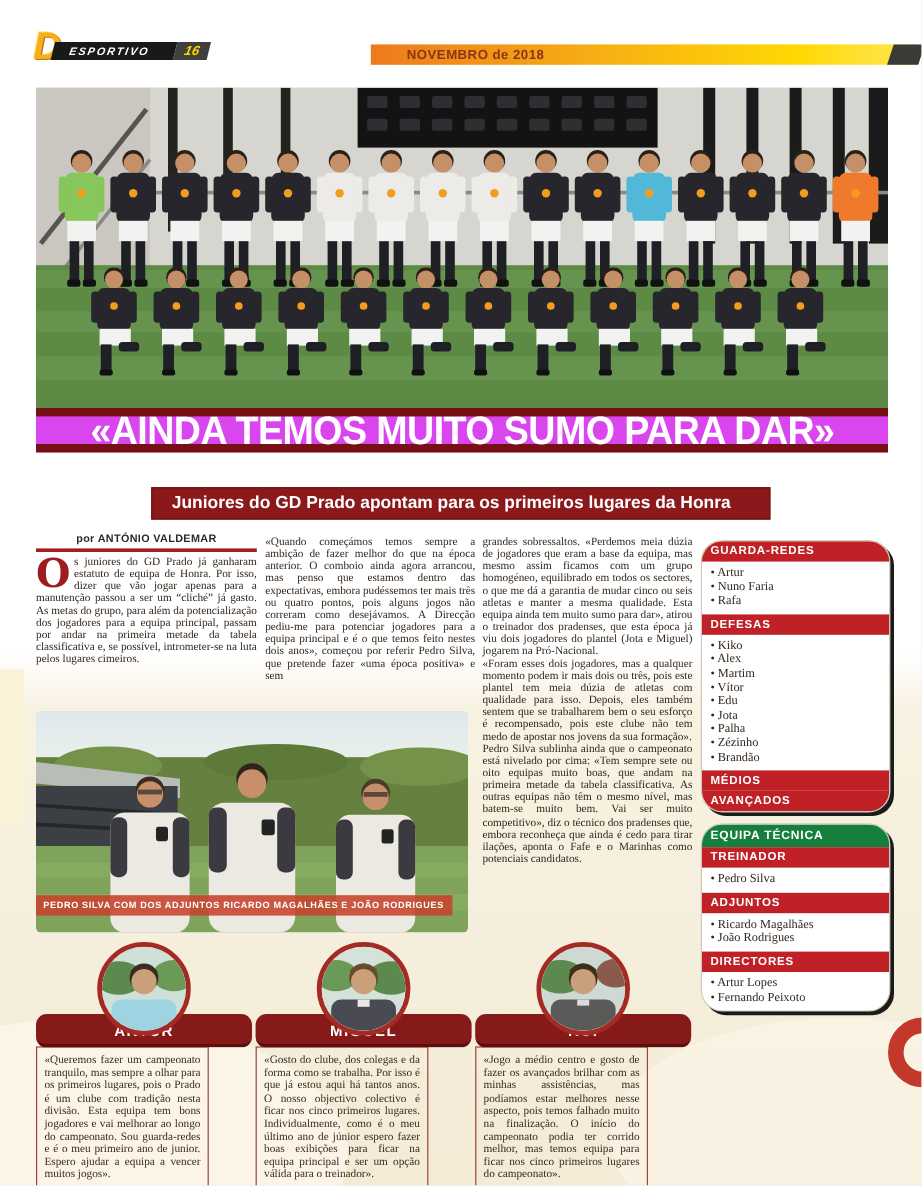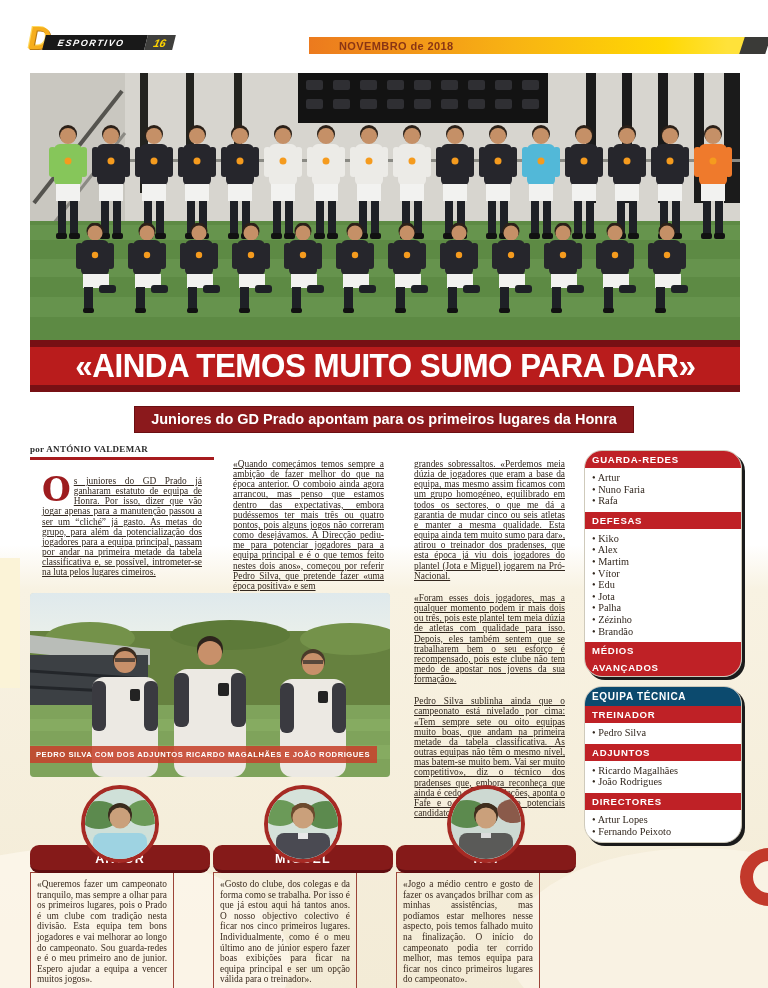--- a/index.html
+++ b/index.html
@@ -36,55 +36,55 @@
     background:linear-gradient(90deg,#ec7a1e 0%, #f8b313 45%, #ffd803 78%, #ffe23a 92%);
     display:flex; align-items:center;margin-left:22px; }
   .date-bar span { font-family:"Liberation Sans",sans-serif; font-weight:bold; font-size:11px;
     letter-spacing:.4px; color:#8a3514; padding-left:30px; }
   .date-cap { position:absolute; right:-4px; top:0; width:26px; height:17px; background:#3a3a37; transform:skewX(-18deg); }
   
   .team-photo { position:absolute; left:30px; top:73px; width:710px; height:267px; z-index:2;
     background:#d7d5cf; overflow:hidden; }
   .team-photo svg { display:block; }
   
-  .headline-banner { position:absolute; left:30px; top:340px; width:710px; height:52px; z-index:2;
-    background:#b91c1c; border-top:7px solid #771014; border-bottom:7px solid #771014;
+  .headline-banner { position:absolute; left:30px; top:340px; width:710px; height:37px; z-index:2;
+    background:#d946ef; border-top:7px solid #771014; border-bottom:7px solid #771014;
     display:flex; align-items:center; justify-content:center; }
   .headline-banner h1 { font-family:"Liberation Sans",sans-serif; font-weight:bold; font-size:33px;
     color:#ffffff; letter-spacing:-.5px; white-space:nowrap; transform:scaleX(.95); }
   .subheadline-row { position:absolute; left:0; top:406px; width:768px; text-align:center; z-index:2; }
   .subheadline { display:inline-block; background:#8b191c; border:1px solid #6b0f12; color:#fff;
     font-family:"Liberation Sans",sans-serif; font-weight:bold; font-size:14.5px;
-    padding:4px 16px 5px 16px; }
-  
-  .byline { position:absolute; left:30px; top:444px; width:184px; text-align:left; z-index:2;
-    font-family:Liberation Serif, serif; font-weight:bold; font-size:9px; letter-spacing:.3px; color:#2b2b2b; }
+    padding:4px 32px 5px 16px; }
+  
+  .byline { position:absolute; left:30px; top:444px; width:184px; text-align:center; z-index:2;
+    font-family:Liberation Sans, sans-serif; font-weight:bold; font-size:9px; letter-spacing:.3px; color:#2b2b2b; }
   .byline-rule { position:absolute; left:30px; top:457px; width:184px; height:2.5px; background:#a61b1e; z-index:2; }
   .col { position:absolute; top:447px; z-index:2; font-size:9.4px; line-height:10.15px;
     text-align:justify; color:#33281f; }
-  .col p { margin:12px;text-decoration:underline; }
+  .col p { margin:0; }
   .col1 { left:30px; width:184px; top:464px; }
   .col2 { left:221px; width:175px; }
   .col3 { left:402px; width:175px; }
   .dropcap { float:left; font-size:33px; line-height:26px; font-weight:bold; color:#9d1c1f;
     margin:1px 3px 0 0; font-family:"DejaVu Serif", serif; }
   
   .staff-photo { position:absolute; left:30px; top:593px; width:360px; height:184px; z-index:2;
     border-radius:4px; overflow:hidden; background:#cfd8cd; }
   .staff-caption { position:absolute; left:0; bottom:14px; display:inline-block;
     background:rgba(198,66,44,.88); color:#fff; font-family:"Liberation Sans",sans-serif;
     font-weight:bold; font-size:7.6px; letter-spacing:.55px; padding:4px 7px 4px 6px; white-space:nowrap; }
   
   .sidebar { position:absolute; left:584px; top:450px; width:158px; z-index:2; }
   .sbox { background:#ffffff; border-radius:18px; overflow:hidden;
     box-shadow:3px 3px 0 #1b1b1b; border:1px solid #cfcabb; }
   .sbox + .sbox { margin-top:9px; }
   .shdr { background:#bf2126; color:#fff; font-family:"Liberation Sans",sans-serif;
     font-weight:bold; font-size:9.6px; letter-spacing:.7px; padding:3px 0 3px 7px; }
-  .shdr.main { background:#0c4a6e; font-size:10px; padding:4px 0 4px 7px; }
+  .shdr.main { background:#15803d; font-size:10px; padding:4px 0 4px 7px; }
   .slist { list-style:none; padding:4px 6px 5px 7px; }
   .slist li { font-size:10.3px; line-height:11.6px; color:#33281f; }
   .slist li::before { content:"• "; color:#33281f; }
   
   .profile { position:absolute; top:785px; width:180px; z-index:2; }
   .profile.p0 { left:30px; } .profile.p1 { left:213px; } .profile.p2 { left:396px; }
   .pcircle { position:absolute; left:51px; top:0; width:78px; height:78px; border-radius:50%;
     border:4px solid #a62a24; overflow:hidden; background:#bfd4c8; z-index:2; }
   .pbanner { position:absolute; left:0; top:60px; width:180px; height:28px; background:#851a19;
     border-bottom:3px solid #5f0e10; border-radius:9px; z-index:1;

